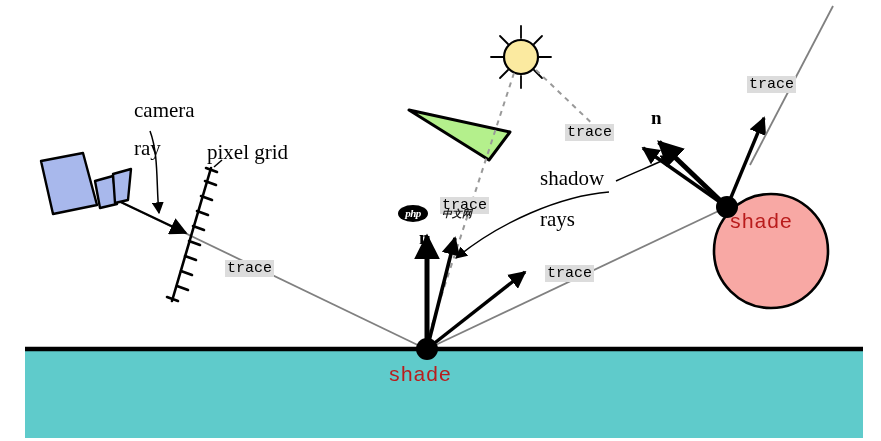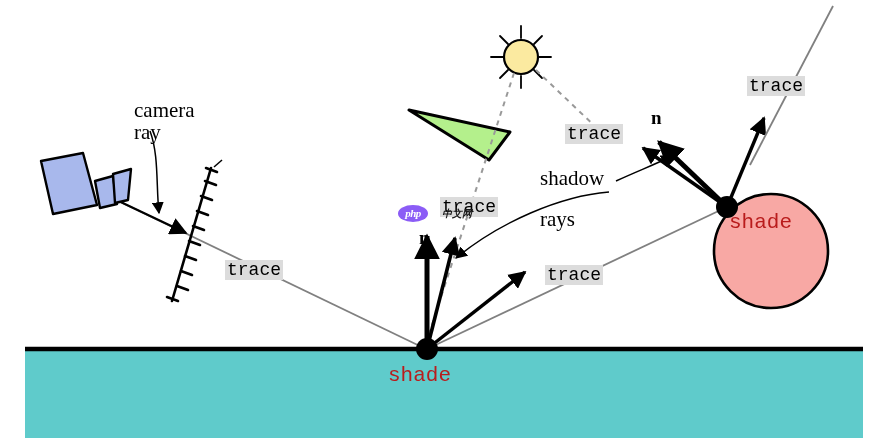--- a/index.html
+++ b/index.html
@@ -27,21 +27,21 @@
     white-space: nowrap;
     line-height: 1;
   }
   .serif-lbl {
     font-family: "Liberation Serif", serif;
     font-size: 21px;
     color: #000000;
   }
   .mono-lbl {
     font-family: "Liberation Mono", monospace;
-    font-size: 18px;
+    font-size: 15px;
     color: #000000;
     background: #dcdcdc;
     padding: 1px 2px;
   }
   .mono-plain {
     font-family: "Liberation Mono", monospace;
     font-size: 21px;
     color: #b91c1c;
     background: transparent;
   }
@@ -56,21 +56,21 @@
     position: absolute;
     display: flex;
     align-items: center;
     gap: 2px;
   }
   #watermark .php-badge {
     display: inline-block;
     width: 30px;
     height: 17px;
     border-radius: 50%;
-    background: #8b5cf6;
+    background: #000000;
     color: #ffffff;
     font-family: "Liberation Serif", serif;
     font-style: italic;
     font-weight: bold;
     font-size: 11px;
     line-height: 17px;
     text-align: center;
     letter-spacing: -0.5px;
   }
   #watermark .wm-text {
@@ -182,22 +182,23 @@
       <line x1="727" y1="207" x2="643" y2="148" stroke="#000000" stroke-width="3.4" marker-end="url(#arrowBlackBig)"></line>
 
       <line x1="727" y1="207" x2="764" y2="118" stroke="#000000" stroke-width="3.4" marker-end="url(#arrowBlackBig)"></line>
 
       <line x1="750" y1="165" x2="833" y2="6" stroke="#808080" stroke-width="1.8"></line>
       <circle cx="727" cy="207" r="11" fill="#000000"></circle>
     </g>
   </svg>
 
   <div class="lbl serif-lbl" style="left:134px; top:100px;">camera</div>
-  <div class="lbl serif-lbl" style="left:134px; top:122px;">ray</div>
-
+  <div class="lbl serif-lbl" style="left:134px; top:138px;">ray</div>
+
+  <div class="lbl serif-lbl" style="left:207px; top:142px;">pixel grid</div>
 
   <div class="lbl mono-lbl" style="left:225px; top:260px;">trace</div>
 
   <div class="lbl mono-lbl" style="left:440px; top:197px;">trace</div>
 
   <div class="lbl mono-lbl" style="left:545px; top:265px;">trace</div>
 
   <div class="lbl mono-lbl" style="left:565px; top:124px;">trace</div>
 
   <div class="lbl mono-lbl" style="left:747px; top:76px;">trace</div>

